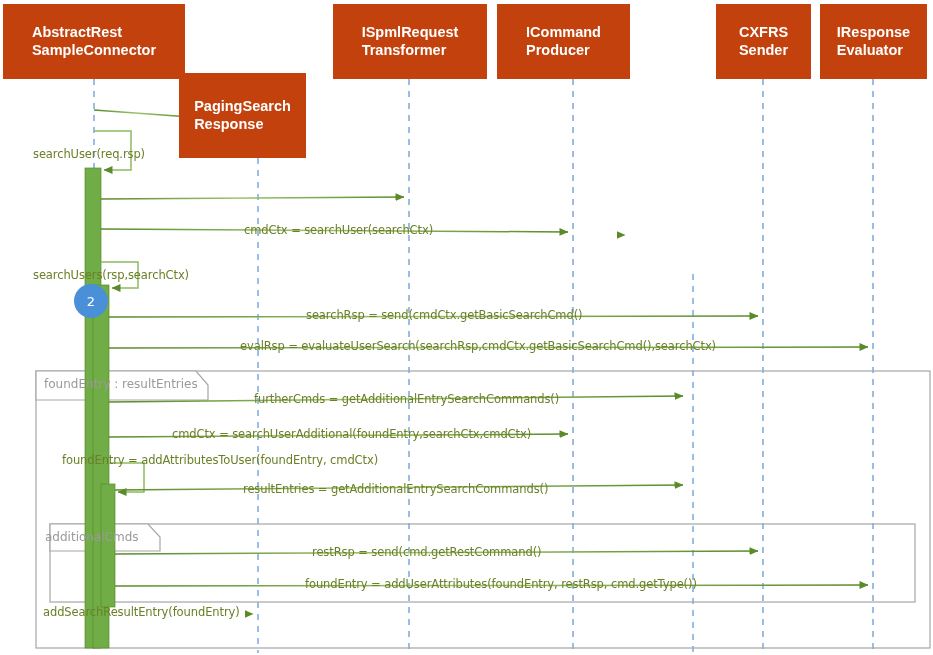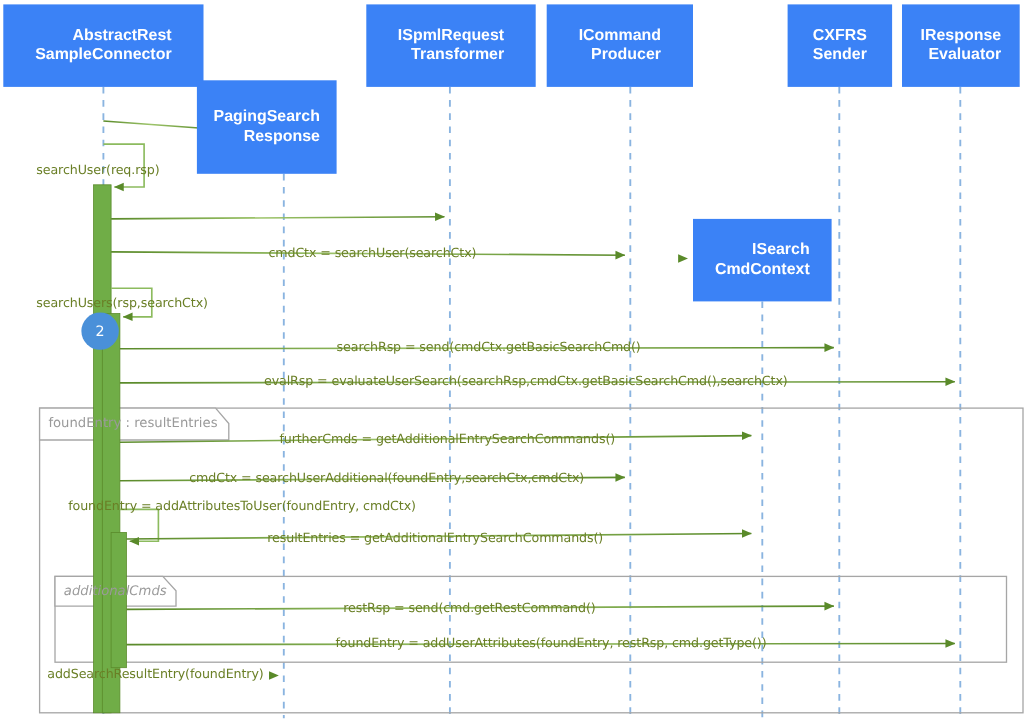--- a/index.html
+++ b/index.html
@@ -17,29 +17,29 @@
   }
   svg#diagram {
     position: absolute;
     left: 0;
     top: 0;
     width: 933px;
     height: 655px;
   }
   .lifeline-box {
     position: absolute;
-    background: #3b82f6;
+    background: #c2410c;
     color: #ffffff;
     font-weight: bold;
     font-size: 14.5px;
     line-height: 1.22;
     display: flex;
     align-items: center;
     justify-content: center;
-    text-align: right;
+    text-align: left;
     box-sizing: border-box;
     padding: 2px 4px;
   }
   .msg-label {
     position: absolute;
     color: #6a7f26;
     font-size: 11.5px;
     white-space: nowrap;
     font-family: "DejaVu Sans", sans-serif;
     letter-spacing: -0.1px;
@@ -165,43 +165,37 @@
     </span>
   </div>
 
   <div class="lifeline-box" style="left:497px; top:4px; width:133px; height:75px;">
     <span>
       <span>ICommand</span><br>
       <span>Producer</span>
     </span>
   </div>
 
-  <div class="lifeline-box" style="left:630px; top:199px; width:126px; height:75px;">
-    <span>
-      <span>ISearch</span><br>
-      <span>CmdContext</span>
-    </span>
-  </div>
 
   <div class="lifeline-box" style="left:820px; top:4px; width:107px; height:75px;">
     <span>
       <span>IResponse</span><br>
       <span>Evaluator</span>
     </span>
   </div>
 
   <div class="lifeline-box" style="left:716px; top:4px; width:95px; height:75px;">
     <span>
       <span>CXFRS</span><br>
       <span>Sender</span>
     </span>
   </div>
 
   <div class="frag-label" style="left:44px; top:377px;">foundEntry : resultEntries</div>
-  <div class="frag-label" style="left:58px; top:530px;font-style:italic;">additionalCmds</div>
+  <div class="frag-label" style="left:45px; top:530px;">additionalCmds</div>
 
   <div class="loop-marker" style="left:74px; top:284px;">2</div>
 
   <div class="msg-label" style="left:33px;  top:147px;">searchUser(req.rsp)</div>
   <div class="msg-label" style="left:244px; top:223px;">cmdCtx = searchUser(searchCtx)</div>
   <div class="msg-label" style="left:33px;  top:268px;">searchUsers(rsp,searchCtx)</div>
   <div class="msg-label" style="left:306px; top:308px;">searchRsp = send(cmdCtx.getBasicSearchCmd()</div>
   <div class="msg-label" style="left:240px; top:339px;">evalRsp = evaluateUserSearch(searchRsp,cmdCtx.getBasicSearchCmd(),searchCtx)</div>
   <div class="msg-label" style="left:254px; top:392px;">furtherCmds = getAdditionalEntrySearchCommands()</div>
   <div class="msg-label" style="left:172px; top:427px;">cmdCtx = searchUserAdditional(foundEntry,searchCtx,cmdCtx)</div>

